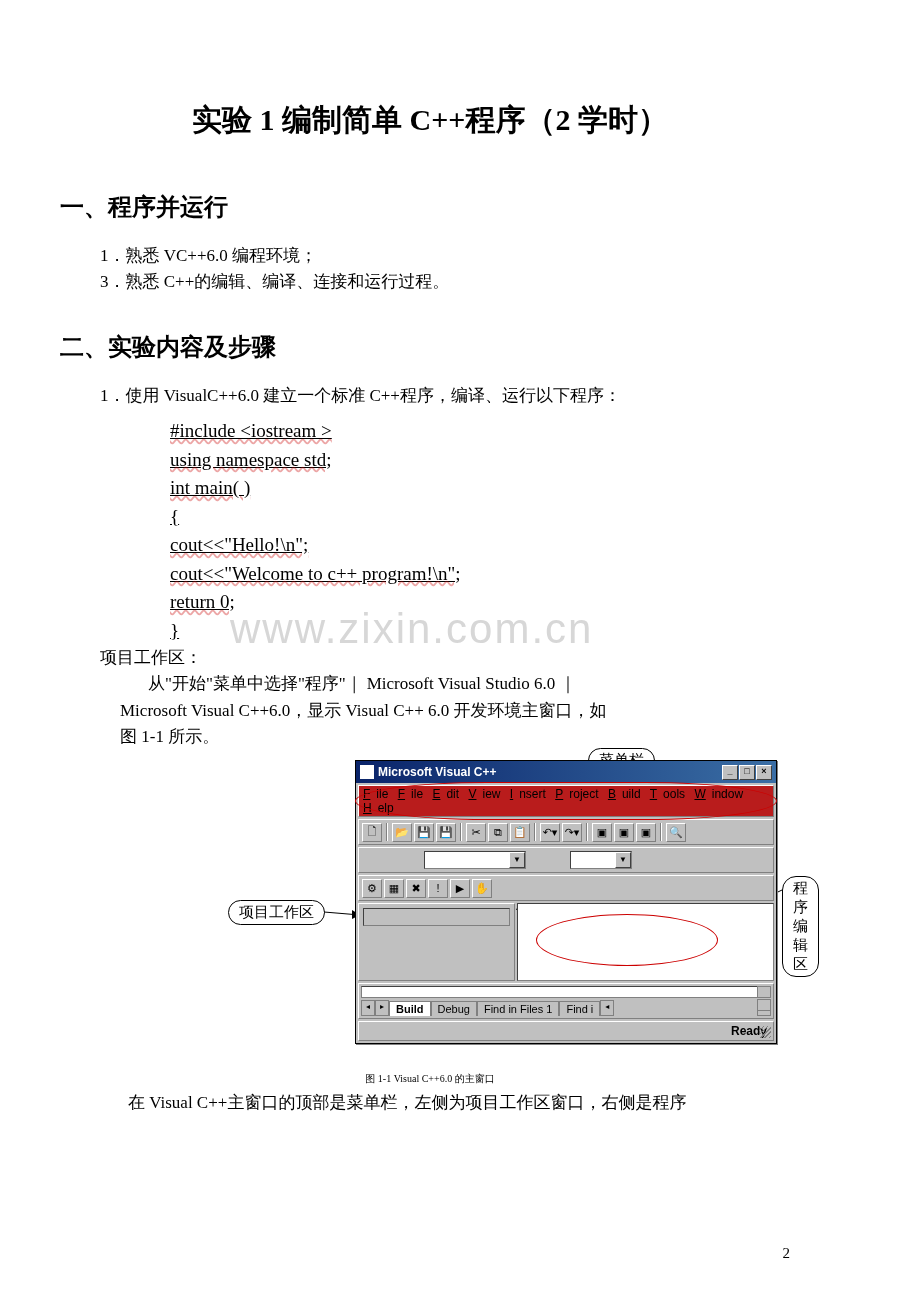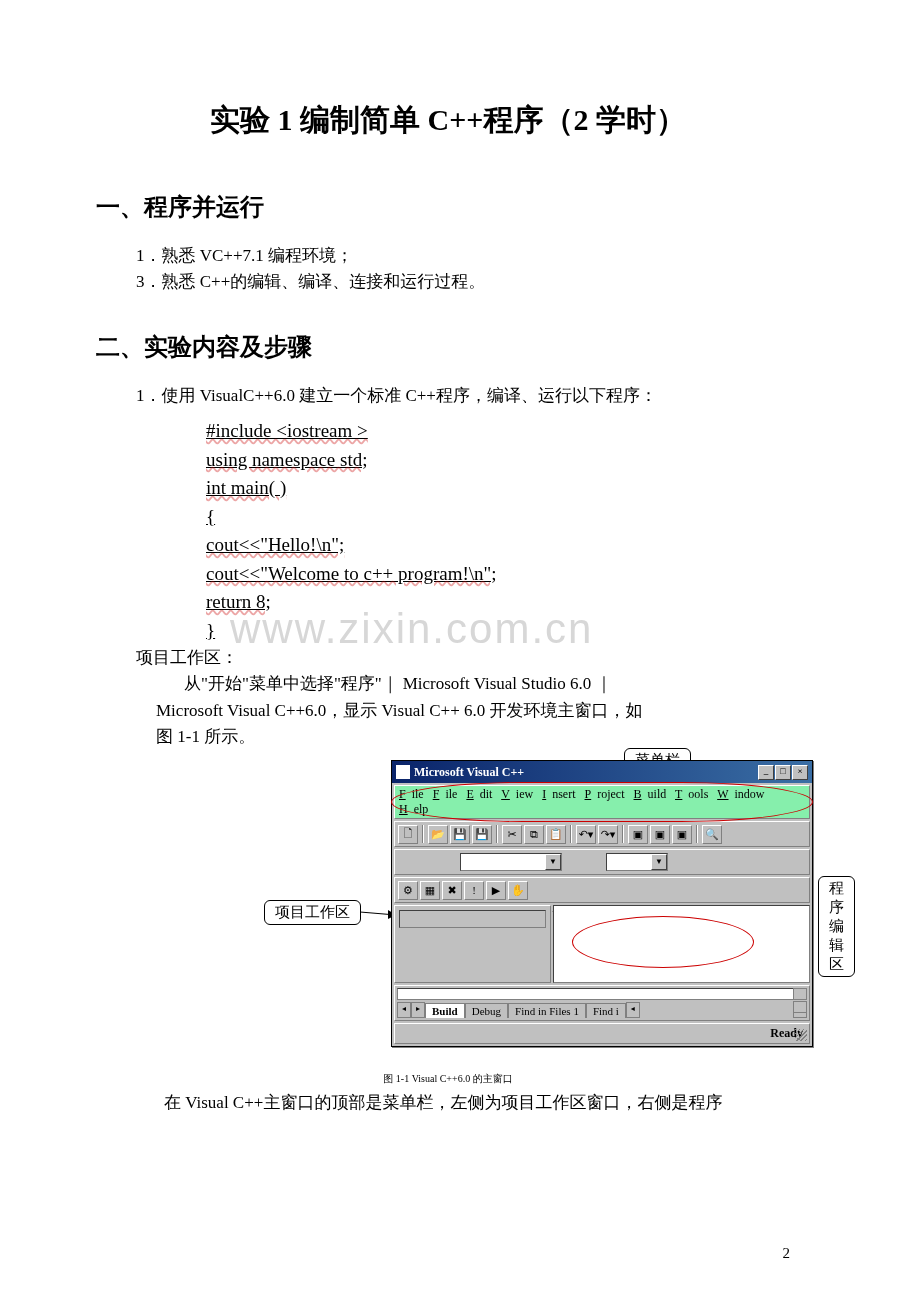--- a/index.html
+++ b/index.html
@@ -8,21 +8,21 @@
     font-family: "SimSun", "宋体", serif;
     color: #000;
   }
   .page {
     width: 920px;
     height: 1302px;
     position: relative;
     background: #fff;
     margin: 0 auto;
     box-sizing: border-box;
-    padding: 100px 120px 0 96px;
+    padding: 100px 120px 0 60px;
   }
   .page-number {
     position: absolute;
     bottom: 40px;
     right: 130px;
     font-size: 15px;
   }
   h1.title {
     font-size: 30px;
     font-weight: bold;
@@ -72,21 +72,21 @@
     height: 300px;
   }
   .vc-window {
     position: absolute;
     left: 295px;
     top: 0;
     width: 420px;
     background: #c0c0c0;
     border: 1px solid #000;
     box-shadow: 1px 1px 0 #808080;
-    font-family: Liberation Serif, serif;
+    font-family: Liberation Sans, sans-serif;
     font-size: 12px;
   }
   .vc-titlebar {
     background: linear-gradient(to right, #0a246a, #3a6ea5);
     color: #fff;
     font-weight: bold;
     padding: 2px 4px;
     display: flex;
     align-items: center;
     height: 18px;
@@ -96,21 +96,21 @@
     display: inline-block;
   }
   .vc-titlebar .spacer { flex: 1; }
   .vc-titlebar .btn {
     width: 14px; height: 13px; background: #c0c0c0; border: 1px solid #fff;
     border-right-color: #404040; border-bottom-color: #404040;
     margin-left: 1px; font-size: 9px; line-height: 11px; text-align: center;
     color: #000; font-weight: bold;
   }
   .vc-menubar {
-    background: #86efac;
+    background: #b91c1c;
     border: 1px solid #fff;
     border-right-color: #808080; border-bottom-color: #808080;
     padding: 1px 4px;
     margin: 2px;
     position: relative;
   }
   .vc-menubar span { margin-right: 6px; }
   .vc-menubar .ul1 { text-decoration: underline; }
   .menu-ellipse {
     position: absolute;
@@ -220,21 +220,21 @@
     text-align: right;
   }
   .vc-status .grip {
     position: absolute; right: 2px; bottom: 2px; width: 12px; height: 12px;
     background: repeating-linear-gradient(135deg, #808080 0 1px, transparent 1px 3px);
   }
   .callout {
     position: absolute;
     background: #fff;
     border: 1px solid #000;
-    border-radius: 6px;
+    border-radius: 14px;
     padding: 2px 10px;
     font-size: 15px;
     font-family: "SimSun","宋体",serif;
   }
   .callout-menu { left: 528px; top: -12px; }
   .callout-left { left: 168px; top: 140px; }
   .callout-right { left: 722px; top: 116px; }
   svg.arrows {
     position: absolute; left: 0; top: 0; width: 100%; height: 100%;
     pointer-events: none;
@@ -255,36 +255,36 @@
 </head>
 <body>
 
 <div class="page">
 
   <h1 class="title">实验 1    编制简单 C++程序（2 学时）</h1>
 
   <h2 class="section">一、程序并运行</h2>
 
   <div class="list">
-    <div>1．熟悉 VC++7.1 编程环境；</div>
+    <div>1．熟悉 VC++6.0 编程环境；</div>
     <div>3．熟悉 C++的编辑、编译、连接和运行过程。</div>
   </div>
 
   <h2 class="section">二、实验内容及步骤</h2>
 
   <div class="list">1．使用 VisualC++6.0 建立一个标准 C++程序，编译、运行以下程序：</div>
 
   <div class="code-block">
     <div class="code-line"><span class="ul">#include &lt;iostream &gt;</span></div>
     <div class="code-line"><span class="ul">using namespace std;</span></div>
     <div class="code-line"><span class="ul">int   main( )</span></div>
     <div class="code-line">{</div>
     <div class="code-line"><span class="ul">  cout&lt;&lt;"Hello!\n";</span></div>
     <div class="code-line"><span class="ul">  cout&lt;&lt;"Welcome to c++ program!\n";</span></div>
-    <div class="code-line"><span class="ul">  return 8;</span></div>
+    <div class="code-line"><span class="ul">  return 0;</span></div>
     <div class="code-line">}</div>
   </div>
 
   <div class="watermark">www.zixin.com.cn</div>
 
   <div class="body-text">项目工作区：</div>
   <div class="body-text indent" style="padding-left:60px;">
     <span>从"开始"菜单中选择"程序"｜ Microsoft Visual Studio 6.0 ｜</span><br>
     <span>Microsoft Visual C++6.0，显示 Visual C++ 6.0 开发环境主窗口，如</span><br>
     <span>图 1-1 所示。</span>

